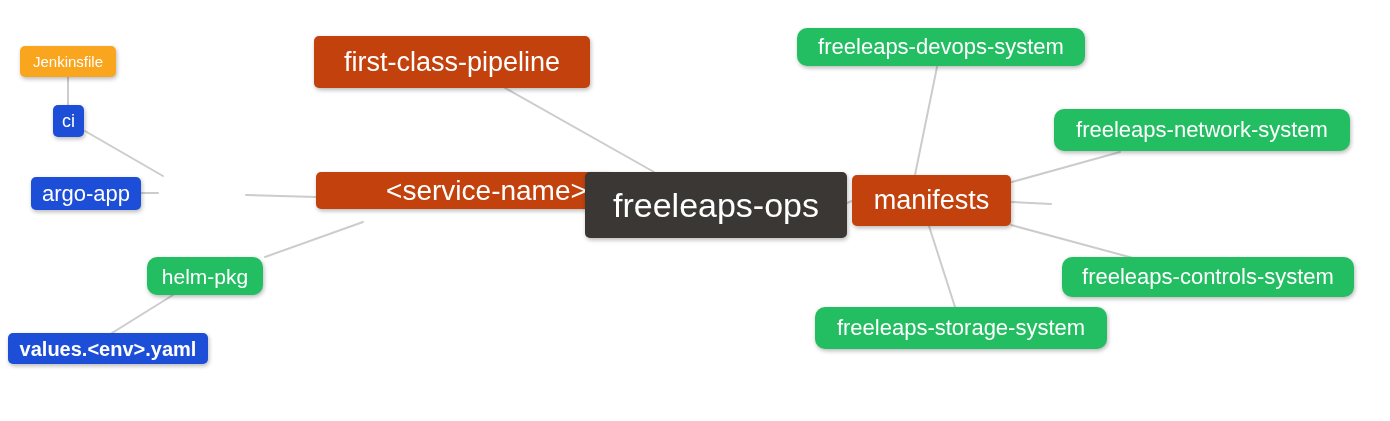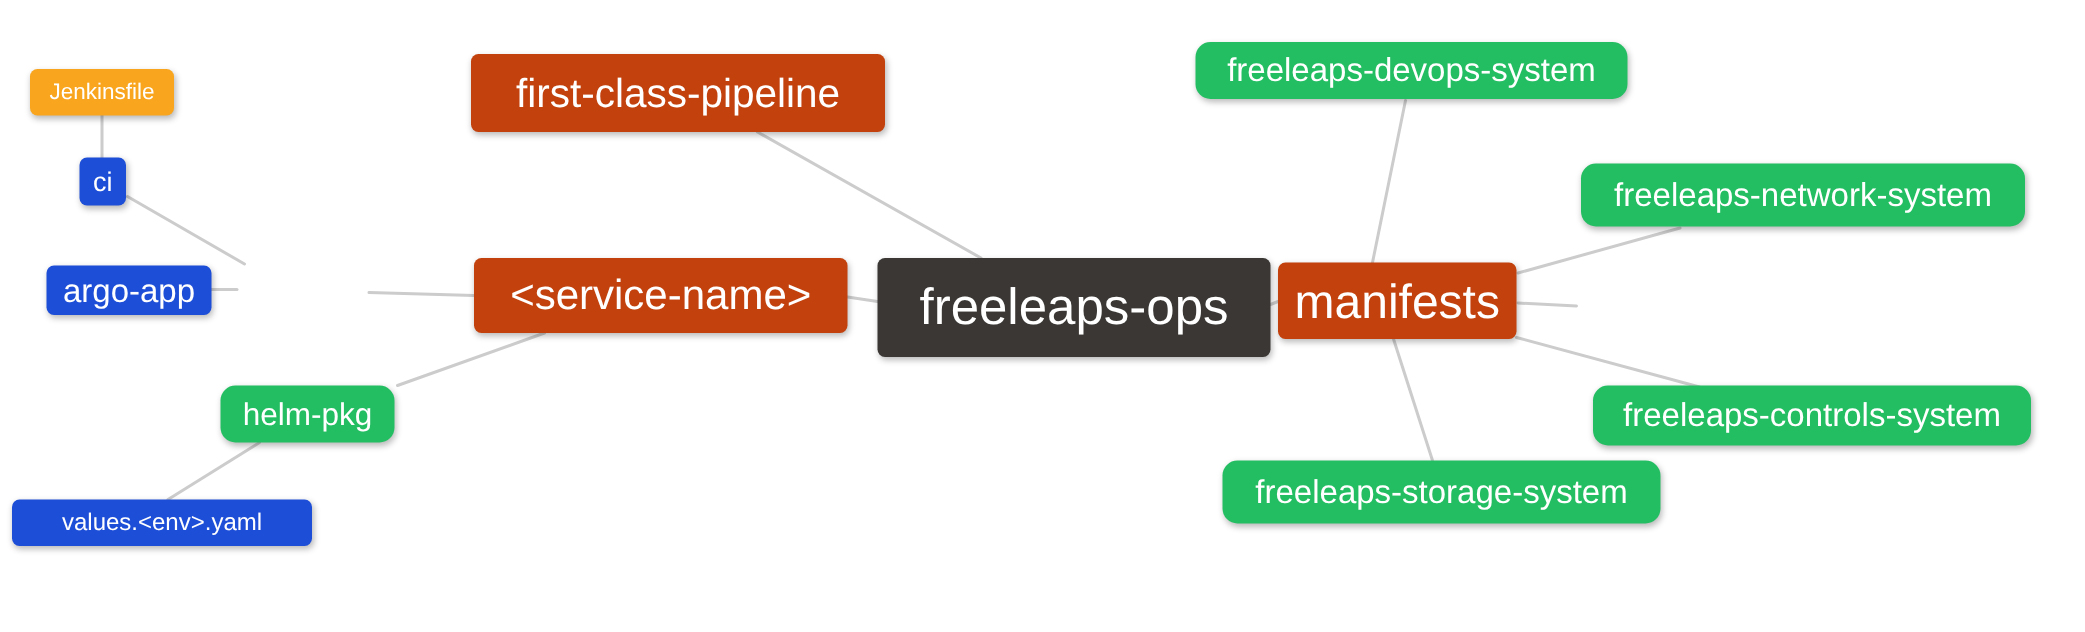--- a/index.html
+++ b/index.html
@@ -70,29 +70,29 @@
 
   <div class="node node--orange" style="left:20px; top:26px; width:96px; height:31px; font-size:15px;">Jenkinsfile</div>
 
   <div class="node node--red" style="left:53px; top:105px; width:31px; height:32px; font-size:18px;">ci</div>
 
   <div class="node node--red" style="left:31px; top:177px; width:110px; height:33px; font-size:22px;">argo-app</div>
 
 
   <div class="node node--green" style="left:147px; top:257px; width:116px; height:38px; font-size:21px;">helm-pkg</div>
 
-  <div class="node node--red" style="left:8px; top:333px; width:200px; height:31px; font-size:16px;">values.&lt;env&gt;.yaml</div>
+  <div class="node node--red" style="left:8px; top:333px; width:200px; height:31px; font-size:20px;font-weight:bold;">values.&lt;env&gt;.yaml</div>
 
   <div class="node node--blue" style="left:314px; top:36px; width:276px; height:52px; font-size:27px;">first-class-pipeline</div>
 
-  <div class="node node--blue" style="left:316px; top:172px; width:249px; height:50px; font-size:28px;">&lt;service-name&gt;</div>
+  <div class="node node--blue" style="left:316px; top:172px; width:249px; height:37px; font-size:28px;padding-left:46px;">&lt;service-name&gt;</div>
 
   <div class="node node--dark" style="left:585px; top:172px; width:262px; height:66px; font-size:34px;">freeleaps-ops</div>
 
-  <div class="node node--blue" style="left:852px; top:175px; width:159px; height:51px; font-size:32px;">manifests</div>
+  <div class="node node--blue" style="left:852px; top:175px; width:159px; height:51px; font-size:27px;">manifests</div>
 
   <div class="node node--green" style="left:797px; top:28px; width:288px; height:38px; font-size:22px;">freeleaps-devops-system</div>
 
   <div class="node node--green" style="left:1054px; top:109px; width:296px; height:42px; font-size:22px;">freeleaps-network-system</div>
 
 
   <div class="node node--green" style="left:1062px; top:257px; width:292px; height:40px; font-size:22px;">freeleaps-controls-system</div>
 
   <div class="node node--green" style="left:815px; top:307px; width:292px; height:42px; font-size:22px;">freeleaps-storage-system</div>
 

